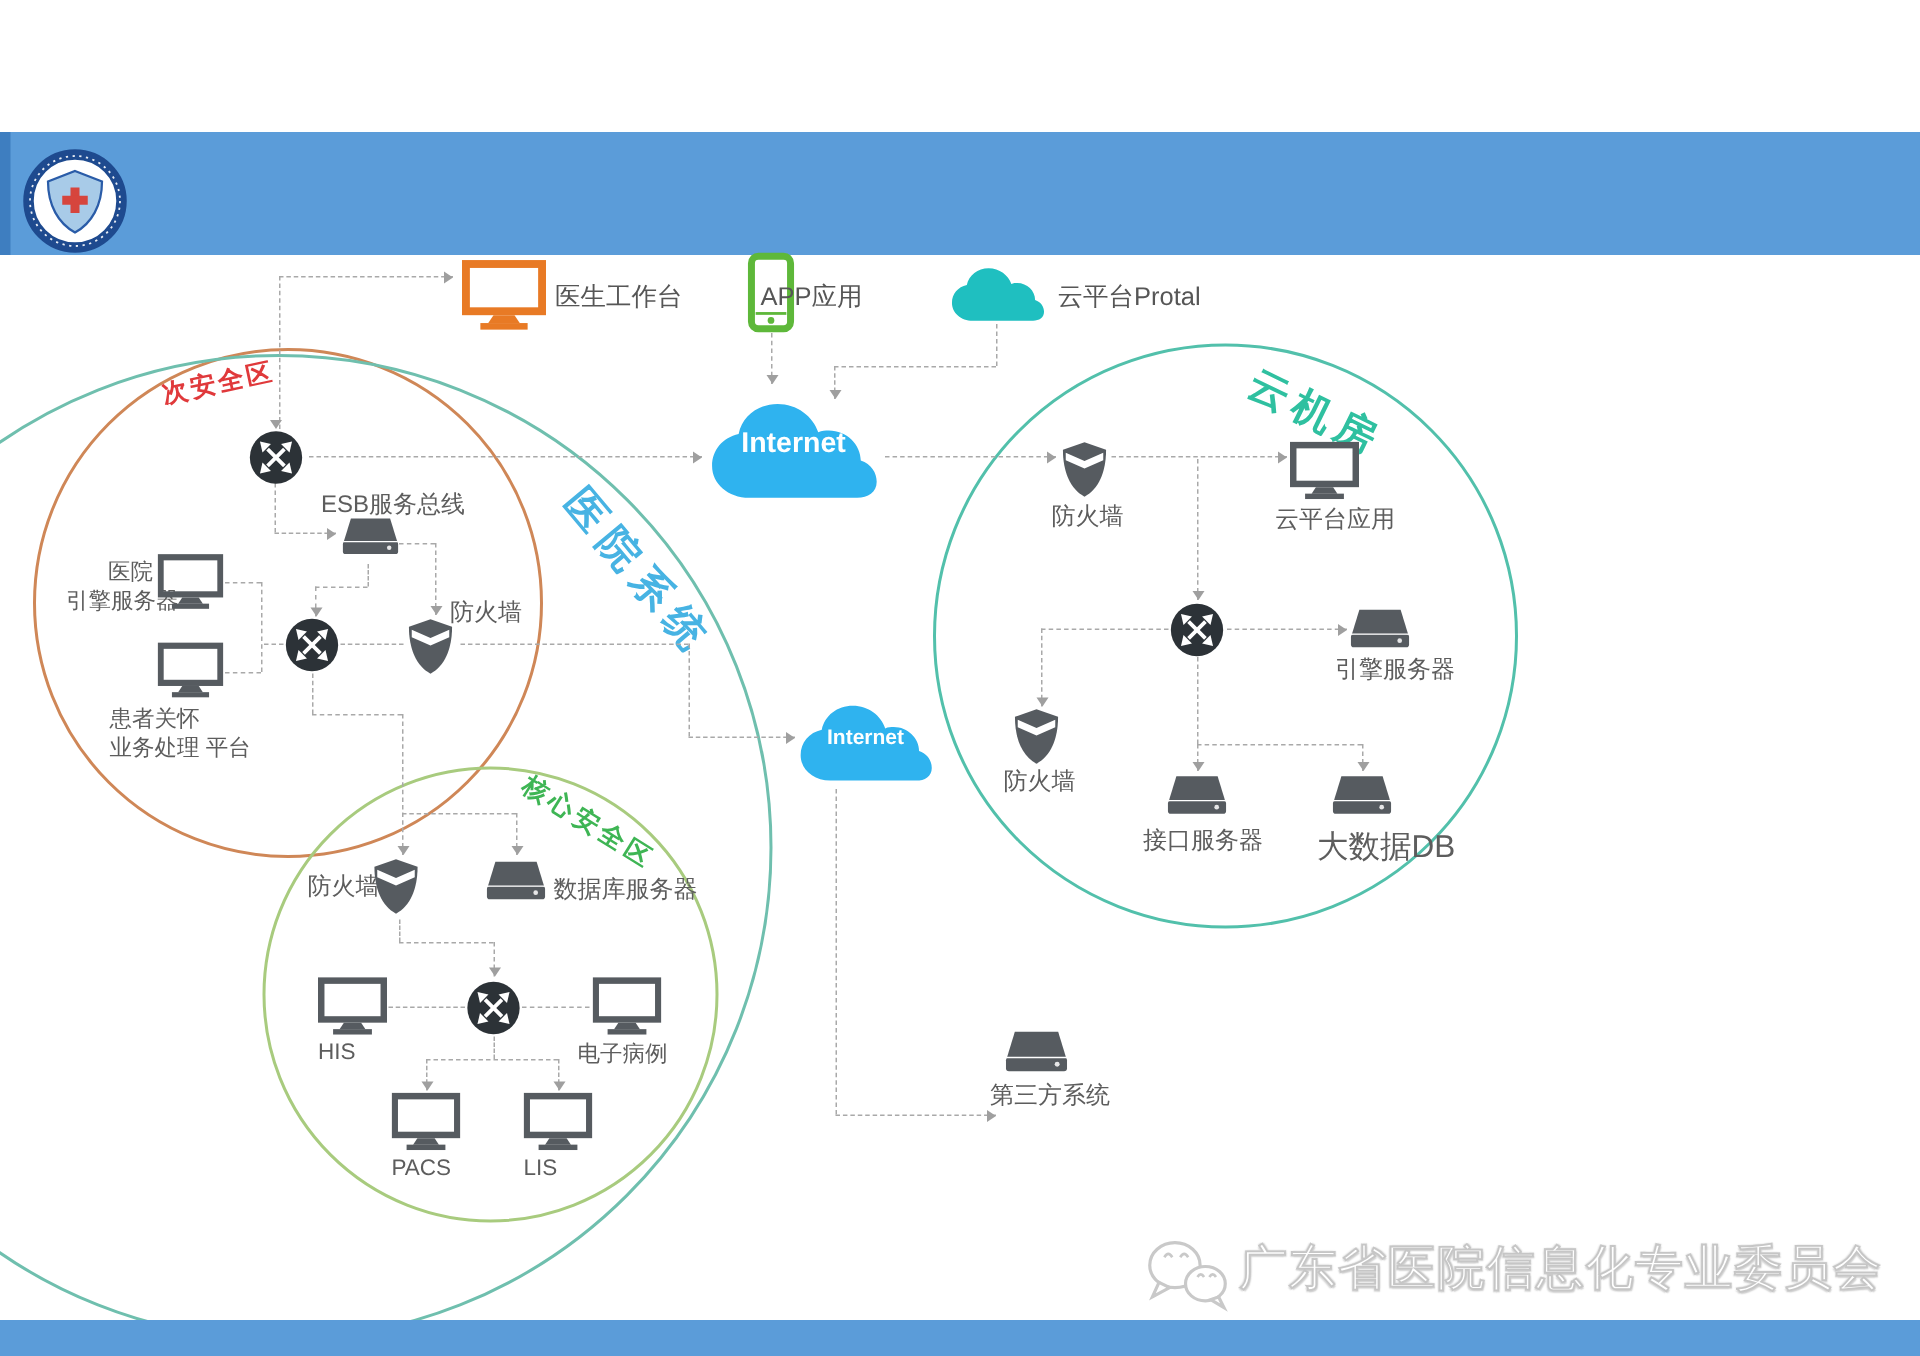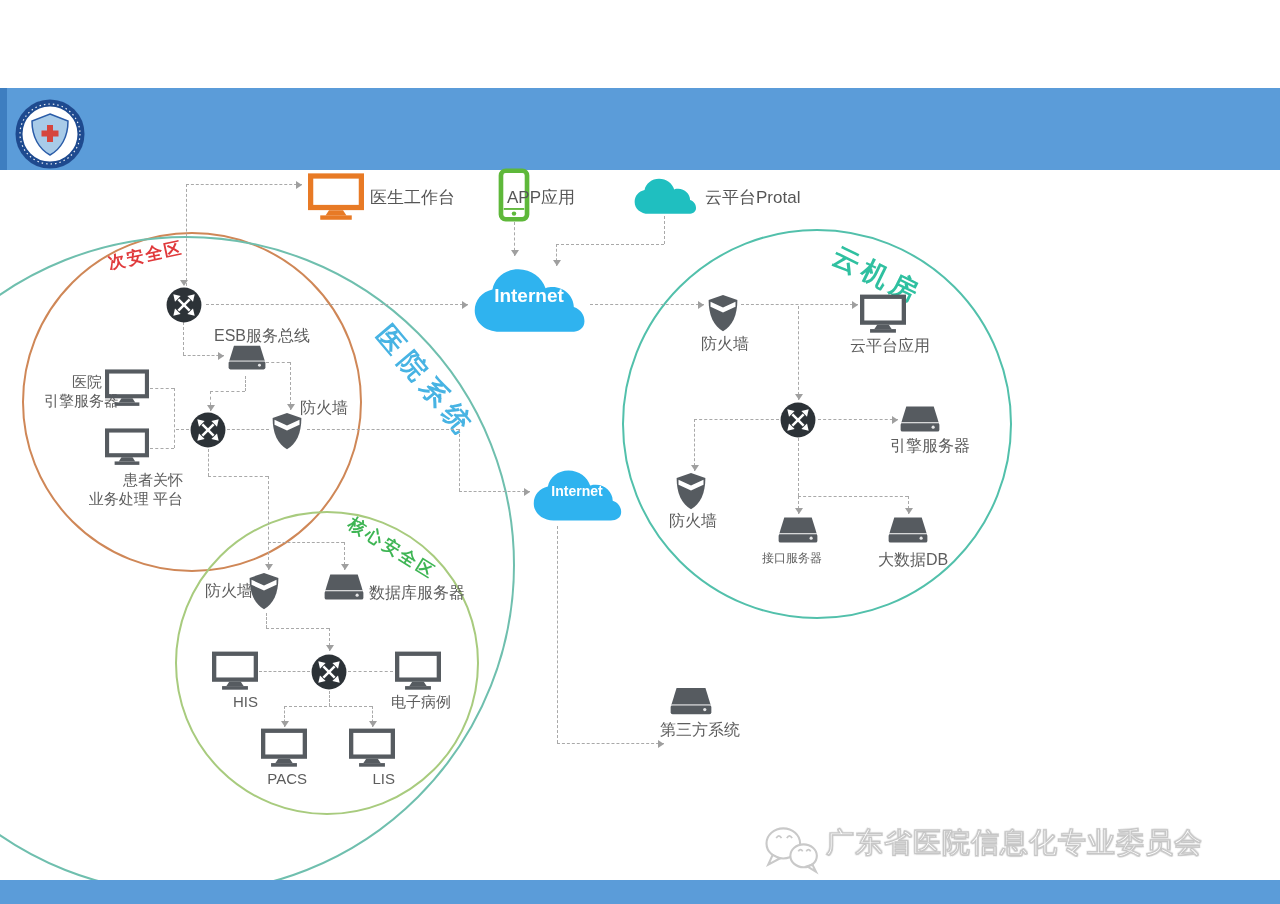--- a/index.html
+++ b/index.html
@@ -26,27 +26,27 @@
   .dl{position:absolute;}
   .dl.h{border-top:1px dashed #a9a9a9;height:0;}
   .dl.v{border-left:1px dashed #a9a9a9;width:0;}
   
   .a{position:absolute;width:0;height:0;border:4px solid transparent;}
   .a.r{border-left:6px solid #9f9f9f;border-right:none;}
   .a.d{border-top:6px solid #9f9f9f;border-bottom:none;}
   
   .lb{position:absolute;color:#5d5d5d;font-size:15px;white-space:nowrap;}
   .lb.lg{font-size:17px;color:#565656;}
-  .lb.ctr{text-align:right;}
+  .lb.ctr{text-align:left;}
   .ic{position:absolute;color:#565b60;}
   .cloudbox{position:absolute;}
   .cloudbox .ctext{position:absolute;left:0;right:0;top:0;bottom:8px;display:flex;
     align-items:center;justify-content:center;color:#fff;font-weight:bold;}
   
-  .foot-title{position:absolute;left:826px;top:824px;font-size:28px;color:#fff;letter-spacing:1px;
+  .foot-title{position:absolute;left:826px;top:824px;font-size:32px;color:#fff;letter-spacing:1px;
     -webkit-text-stroke:1.2px #c6c6c6;
     text-shadow:1px 1px 1px #cfcfcf,-1px -1px 1px #dedede,1px -1px 1px #d8d8d8,-1px 1px 1px #d8d8d8;}
 </style>
 </head>
 <body>
 
 <svg width="0" height="0" style="position:absolute">
   <defs>
     <symbol id="sym-monitor" viewBox="0 0 64 54">
       <rect x="3" y="3" width="58" height="36" fill="none" stroke="currentColor" stroke-width="6"></rect>
@@ -295,25 +295,25 @@
       <use href="#sym-server"></use>
     </svg>
   <span class="lb" style="left:890px;top:436px;font-size:16px">引擎服务器</span>
   <svg class="ic" style="left:676px;top:472px" width="30" height="38">
       <use href="#sym-shield"></use>
     </svg>
   <span class="lb" style="left:669px;top:511px;font-size:16px">防火墙</span>
   <svg class="ic" style="left:778px;top:515px" width="40" height="30">
       <use href="#sym-server"></use>
     </svg>
-  <span class="lb" style="left:762px;top:550px;font-size:12px">接口服务器</span>
+  <span class="lb" style="left:762px;top:550px;font-size:16px">接口服务器</span>
   <svg class="ic" style="left:888px;top:515px" width="40" height="30">
       <use href="#sym-server"></use>
     </svg>
-  <span class="lb" style="left:878px;top:550px;font-size:16px">大数据DB</span>
+  <span class="lb" style="left:878px;top:550px;font-size:21px">大数据DB</span>
 
   <svg class="ic" style="left:670px;top:686px" width="42" height="30">
       <use href="#sym-server"></use>
     </svg>
   <span class="lb" style="left:660px;top:720px;font-size:16px">第三方系统</span>
 
   <svg class="abs" style="left:762px;top:824px" width="62" height="53">
       <use href="#sym-wechat"></use>
     </svg>
   <div class="foot-title">广东省医院信息化专业委员会</div>

